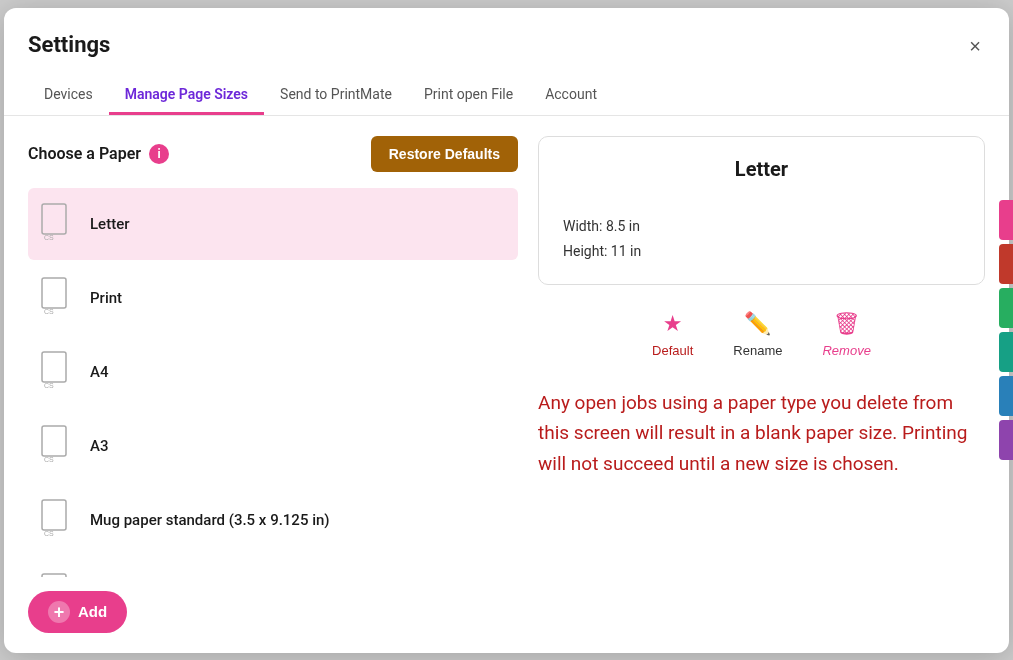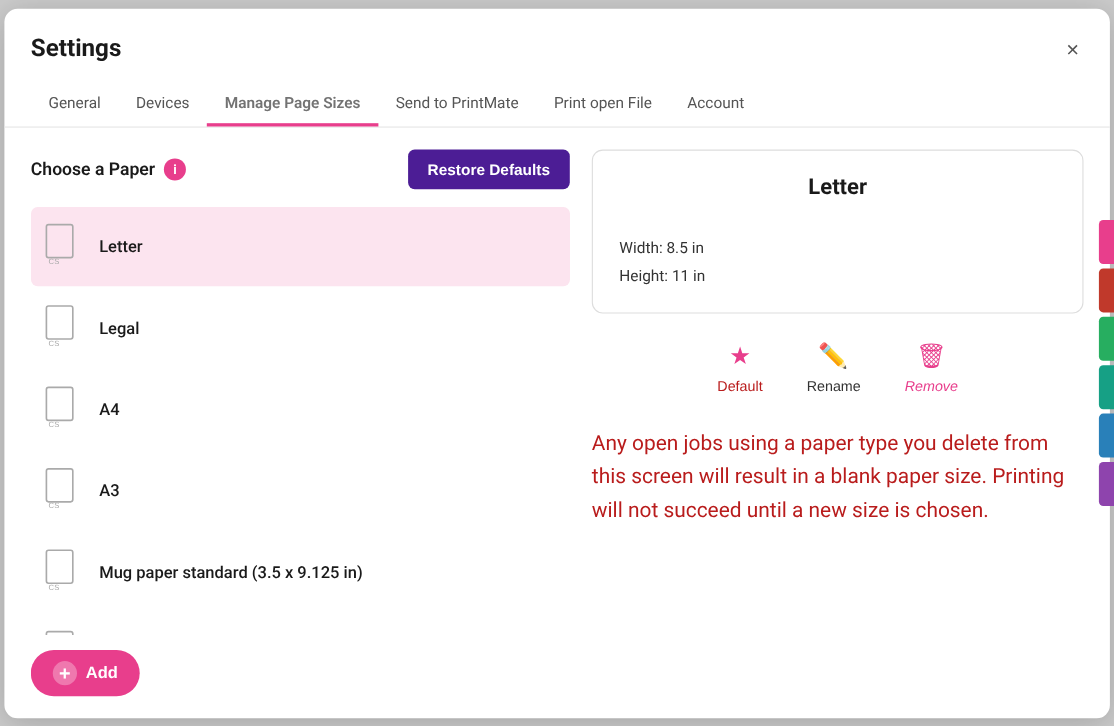--- a/index.html
+++ b/index.html
@@ -77,21 +77,21 @@
     }
     .nav-tab {
       padding: 10px 16px;
       font-size: 14px;
       color: #555;
       cursor: pointer;
       border-bottom: 3px solid transparent;
       white-space: nowrap;
     }
     .nav-tab.active {
-      color: #737373;
+      color: #6d28d9;
       border-bottom: 3px solid #e83e8c;
       font-weight: 600;
     }
     .modal-body {
       display: flex;
       flex: 1;
       overflow: hidden;
       padding: 20px 24px;
       gap: 20px;
     }
@@ -124,21 +124,21 @@
       width: 20px;
       height: 20px;
       background: #e83e8c;
       border-radius: 50%;
       color: white;
       font-size: 12px;
       font-weight: 700;
       cursor: pointer;
     }
     .restore-btn {
-      background: #4c1d95;
+      background: #a16207;
       color: white;
       border: none;
       border-radius: 6px;
       padding: 10px 18px;
       font-size: 14px;
       font-weight: 600;
       cursor: pointer;
     }
     .paper-list {
       flex: 1;
@@ -265,21 +265,20 @@
 
   <div class="modal">
 
     <div class="modal-header">
       <div class="modal-title-row">
         <h1 class="modal-title">Settings</h1>
         <button class="close-btn">×</button>
       </div>
       <nav>
         <ul class="nav-tabs">
-          <li class="nav-tab">General</li>
           <li class="nav-tab">Devices</li>
           <li class="nav-tab active">Manage Page Sizes</li>
           <li class="nav-tab">Send to PrintMate</li>
           <li class="nav-tab">Print open File</li>
           <li class="nav-tab">Account</li>
         </ul>
       </nav>
     </div>
 
     <div class="modal-body">
@@ -305,21 +304,21 @@
             <span class="paper-name">Letter</span>
           </div>
 
           <div class="paper-item">
             <div class="paper-icon">
               <svg viewBox="0 0 36 44" class="cs-icon">
                 <rect x="2" y="2" width="24" height="30" rx="2" ry="2" stroke="#aaa" stroke-width="1.5" fill="none"></rect>
                 <text x="4" y="38" font-size="7" fill="#aaa" font-family="sans-serif">CS</text>
               </svg>
             </div>
-            <span class="paper-name">Legal</span>
+            <span class="paper-name">Print</span>
           </div>
 
           <div class="paper-item">
             <div class="paper-icon">
               <svg viewBox="0 0 36 44" class="cs-icon">
                 <rect x="2" y="2" width="24" height="30" rx="2" ry="2" stroke="#aaa" stroke-width="1.5" fill="none"></rect>
                 <text x="4" y="38" font-size="7" fill="#aaa" font-family="sans-serif">CS</text>
               </svg>
             </div>
             <span class="paper-name">A4</span>

